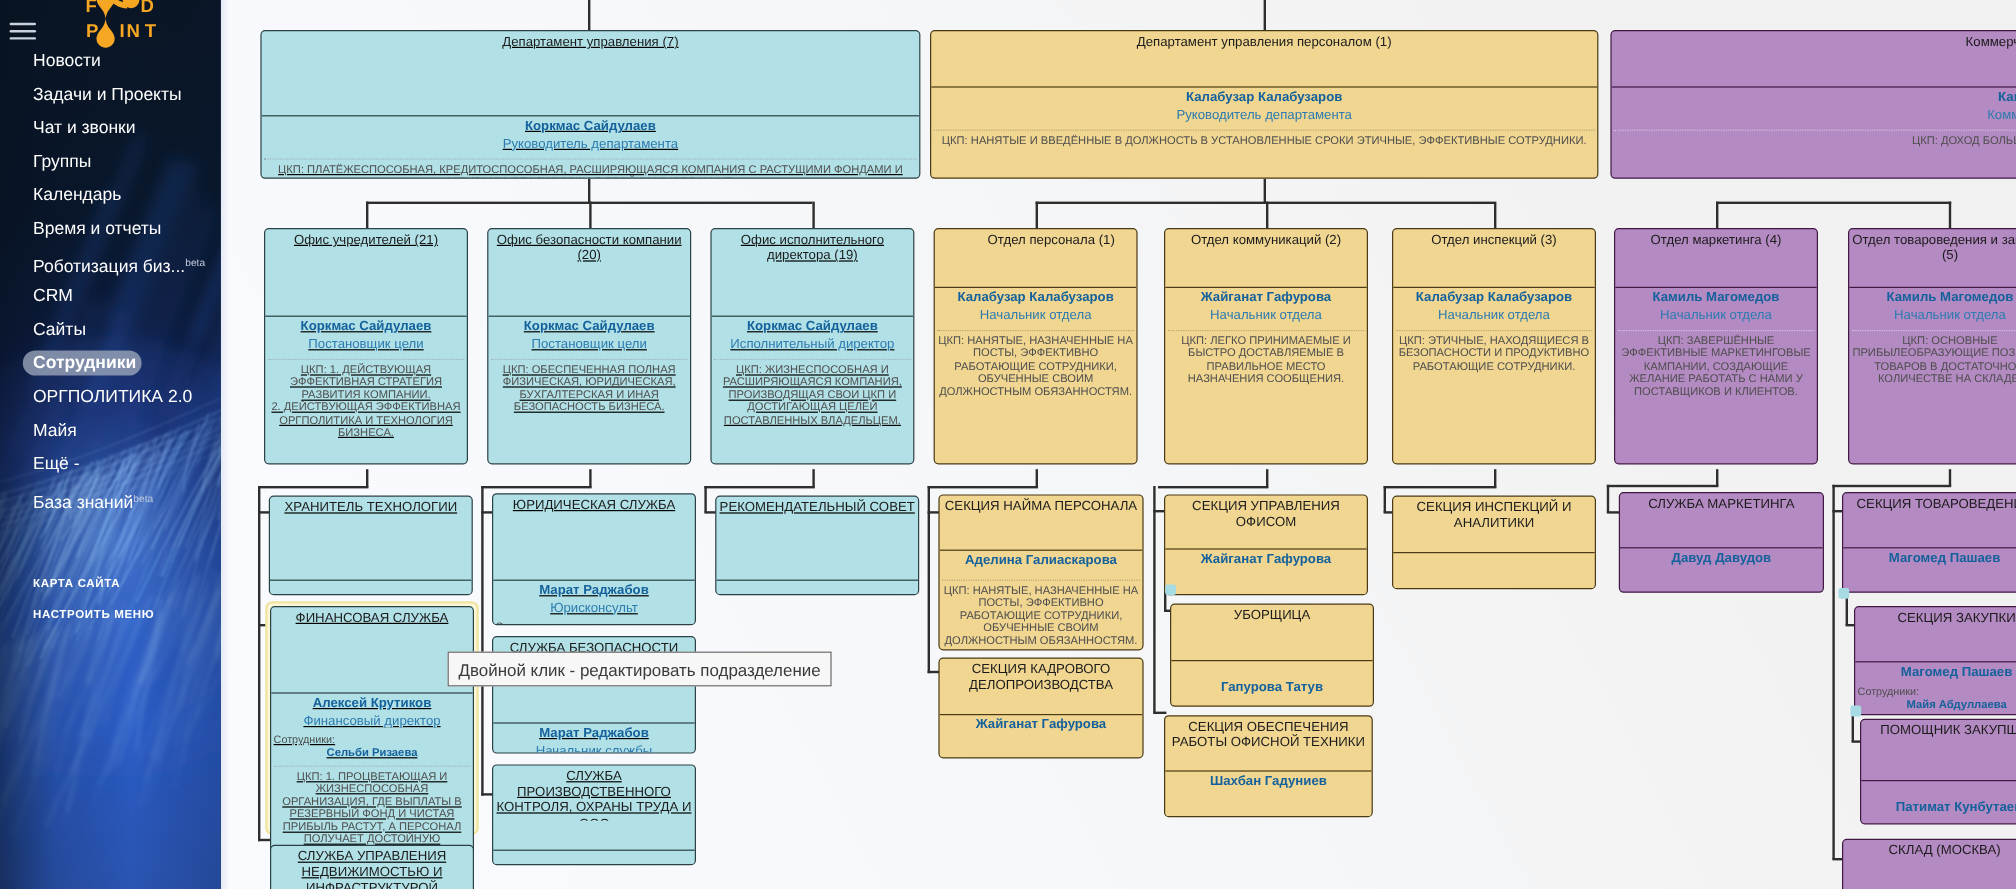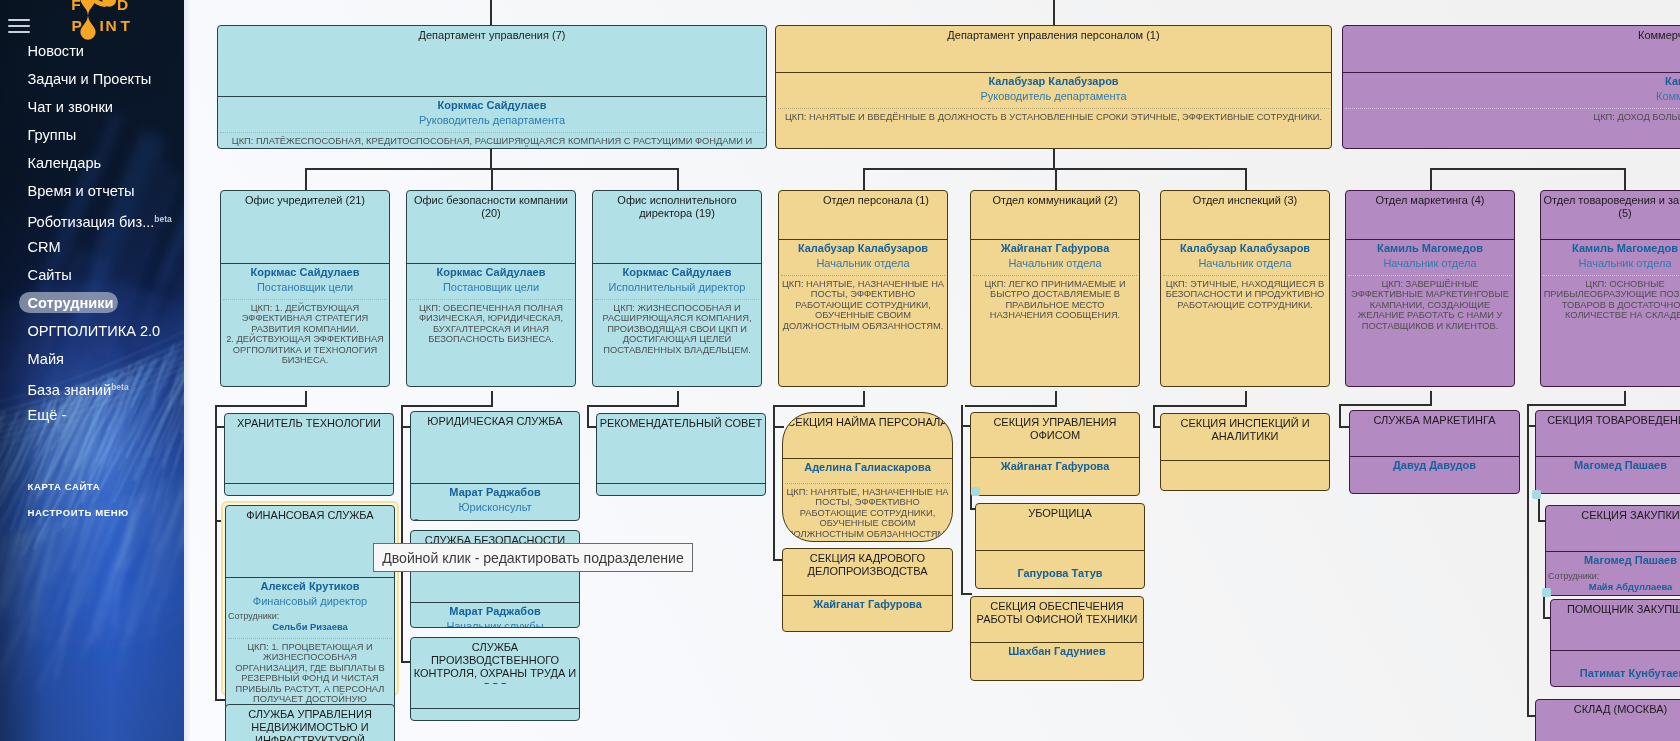--- a/index.html
+++ b/index.html
@@ -8,40 +8,40 @@
 
   
   #sidebar{position:absolute;left:0;top:0;width:184px;height:741px;background:#0d1b33;overflow:hidden;z-index:50;}
   #waves{position:absolute;left:0;top:0;width:184px;height:741px;}
   #burger{position:absolute;left:8px;top:19px;width:22px;height:16px;}
   #burger i{position:absolute;left:0;width:22px;height:2px;background:#c9d1de;border-radius:1px;}
   #burger i:nth-child(1){top:0}#burger i:nth-child(2){top:6px}#burger i:nth-child(3){top:12px}
   #logo{position:absolute;left:62px;top:0px;width:100px;height:46px;overflow:visible;}
   #menu{position:absolute;left:0;top:36.5px;width:184px;}
   .mi{position:relative;height:28px;color:#ffffff;font-size:14.6px;line-height:28px;padding-left:27.5px;white-space:nowrap;}
-  .mi .beta{font-size:8.5px;vertical-align:super;color:#c3ccdc;font-weight:bold;}
+  .mi .beta{font-size:8.5px;vertical-align:super;color:#c3ccdc;font-weight:normal;}
   .mi.sel{color:#ffffff;font-weight:bold;}
   .pill{position:absolute;left:18.5px;top:3.5px;height:21px;border-radius:11px;background:rgba(168,177,196,0.72);z-index:0;}
   .mi span.t{position:relative;z-index:1;}
   #footer{position:absolute;left:0;top:438px;width:181px;margin-top:36px;}
   .sub{color:#ffffff;font-size:9.6px;font-weight:bold;letter-spacing:.55px;padding-left:27.5px;height:26px;line-height:26px;}
 
   
   #chart{position:absolute;left:184px;top:0;width:1496px;height:741px;background:linear-gradient(62deg,#fafbfe 0%,#f8f9fc 25%,#f5f6f7 50%,#f2f2f3 75%,#f1f1f2 100%);overflow:hidden;}
   #chart-edge{position:absolute;left:0;top:0;width:6px;height:741px;background:linear-gradient(90deg,#e3eaf6,#eef1f8 60%,#f6f7f9);}
   .ln{position:absolute;background:#2e2e2e;}
   .node{position:absolute;box-sizing:border-box;border:1.5px solid #2b4146;border-radius:4px;overflow:hidden;display:flex;flex-direction:column;}
   .node .hd{box-sizing:border-box;text-align:center;font-size:11px;color:#1b1b1b;padding:3px 2px 0;line-height:13.2px;flex:none;overflow:hidden;}
   .node .bd{box-sizing:border-box;border-top:1.4px solid #2b4146;text-align:center;padding:1px 2px 4px;flex:1 1 auto;}
   .nm{font-size:11px;font-weight:bold;color:#15619c;line-height:14.5px;}
   .rl{font-size:11px;color:#2d7bb0;line-height:14.5px;}
   .vfp{white-space:pre-line;font-size:9.3px;color:#4e4e4e;line-height:10.4px;margin-top:4.5px;padding-top:3.5px;border-top:1px dotted #9db4ba;}
   .emp{font-size:9px;color:#4e4e4e;text-align:left;margin-top:3px;line-height:10px;}
   .emp b{display:block;text-align:center;color:#15619c;font-size:9.4px;line-height:12px;}
-  .c-blue{background:#b1e1e6;border-color:#2b4146;}
+  .c-blue{background:#b1e1e6;border-color:#2b4146;text-decoration:underline;}
   .c-blue .bd{border-top-color:#2b4146;margin-top:24px;}
   .c-yel{background:#f0d691;border-color:#4a3a14;}
   .c-yel .bd{border-top-color:#4a3a14;}
   .c-yel .vfp{border-top-color:#b9a573;}
   .c-pur{background:#b48ac2;border-color:#3f1944;}
   .c-pur .bd{border-top-color:#3f1944;}
   .c-pur .vfp{border-top-color:#dcc0e0;}
   .sel-out{position:absolute;box-sizing:border-box;border:2px solid #f0e5a0;border-radius:6px;background:#fbf6d8;}
   .handle{position:absolute;width:9px;height:9px;background:#a7dbe4;border-radius:2px;}
   #tooltip{position:absolute;box-sizing:border-box;background:#f7f7f7;border:1.4px solid #6b6b6b;color:#3b3b3b;font-size:14.1px;display:flex;align-items:center;justify-content:center;z-index:40;}
@@ -577,22 +577,22 @@
         <div class="mi"><span class="t">Чат и звонки</span></div>
         <div class="mi"><span class="t">Группы</span></div>
         <div class="mi"><span class="t">Календарь</span></div>
         <div class="mi"><span class="t">Время и отчеты</span></div>
         <div class="mi"><span class="t">Роботизация биз...</span><span class="beta">beta</span></div>
         <div class="mi"><span class="t">CRM</span></div>
         <div class="mi"><span class="t">Сайты</span></div>
         <div class="mi sel"><div class="pill" style="width: 99.0469px;"></div><span class="t">Сотрудники</span></div>
         <div class="mi"><span class="t">ОРГПОЛИТИКА 2.0</span></div>
         <div class="mi"><span class="t">Майя</span></div>
+        <div class="mi"><span class="t">Ещё -</span></div>
         <div class="mi"><span class="t">База знаний</span><span class="beta">beta</span></div>
-        <div class="mi"><span class="t">Ещё -</span></div>
       </div>
     <div id="footer">
         <div class="sub">КАРТА САЙТА</div>
         <div class="sub">НАСТРОИТЬ МЕНЮ</div>
       </div>
   </div>
 
   <div id="chart">
     <div id="chart-edge"></div>
     <div id="lines">
@@ -758,21 +758,21 @@
           </div>
         </div>
         <div class="node c-yel" style="left: 976px; top: 190px; width: 170px; height: 197px;">
           <div class="hd" style="height: 48px;">Отдел инспекций (3)</div>
           <div class="bd">
             <div class="nm">Калабузар Калабузаров</div>
             <div class="rl">Начальник отдела</div>
             <div class="vfp">ЦКП: ЭТИЧНЫЕ, НАХОДЯЩИЕСЯ В БЕЗОПАСНОСТИ И ПРОДУКТИВНО РАБОТАЮЩИЕ СОТРУДНИКИ.</div>
           </div>
         </div>
-        <div class="node c-yel" style="left: 598px; top: 412px; width: 171px; height: 130px; border-radius: 31px;">
+        <div class="node c-yel" style="left: 598px; top: 412px; width: 171px; height: 130px;">
           <div class="hd" style="height: 45px;">СЕКЦИЯ НАЙМА ПЕРСОНАЛА</div>
           <div class="bd">
             <div class="nm">Аделина Галиаскарова</div>
             <div class="vfp" style="margin-top: 8px;">ЦКП: НАНЯТЫЕ, НАЗНАЧЕННЫЕ НА ПОСТЫ, ЭФФЕКТИВНО РАБОТАЮЩИЕ СОТРУДНИКИ, ОБУЧЕННЫЕ СВОИМ ДОЛЖНОСТНЫМ ОБЯЗАННОСТЯМ.</div>
           </div>
         </div>
         <div class="node c-yel" style="left: 598px; top: 548px; width: 171px; height: 84px;">
           <div class="hd" style="height: 46px;">СЕКЦИЯ КАДРОВОГО ДЕЛОПРОИЗВОДСТВА</div>
           <div class="bd">
             <div class="nm">Жайганат Гафурова</div>

